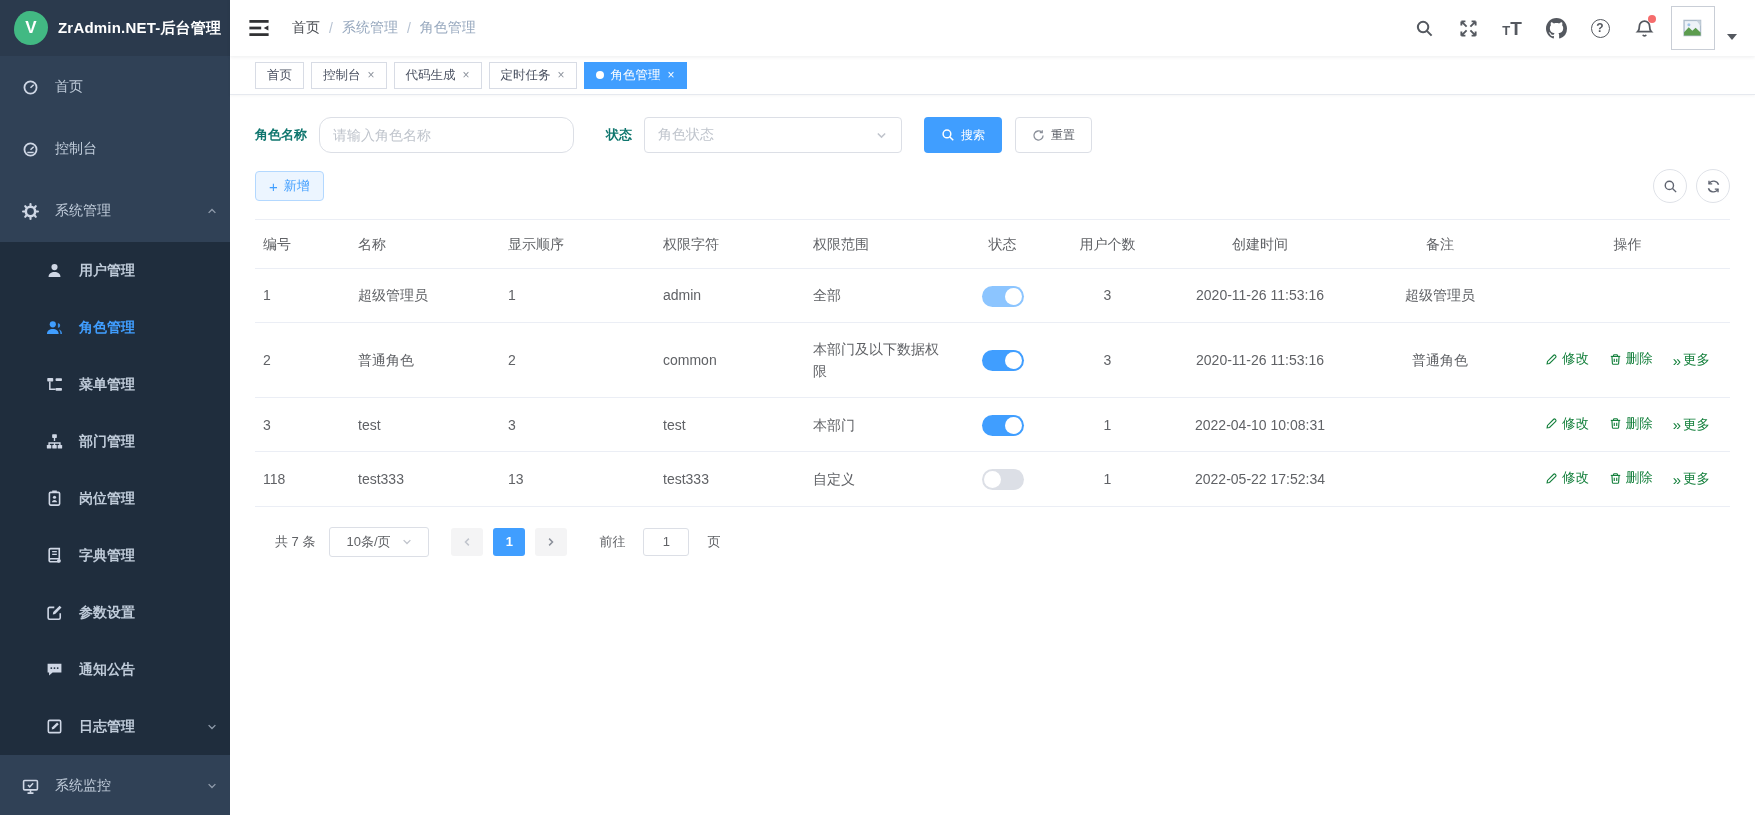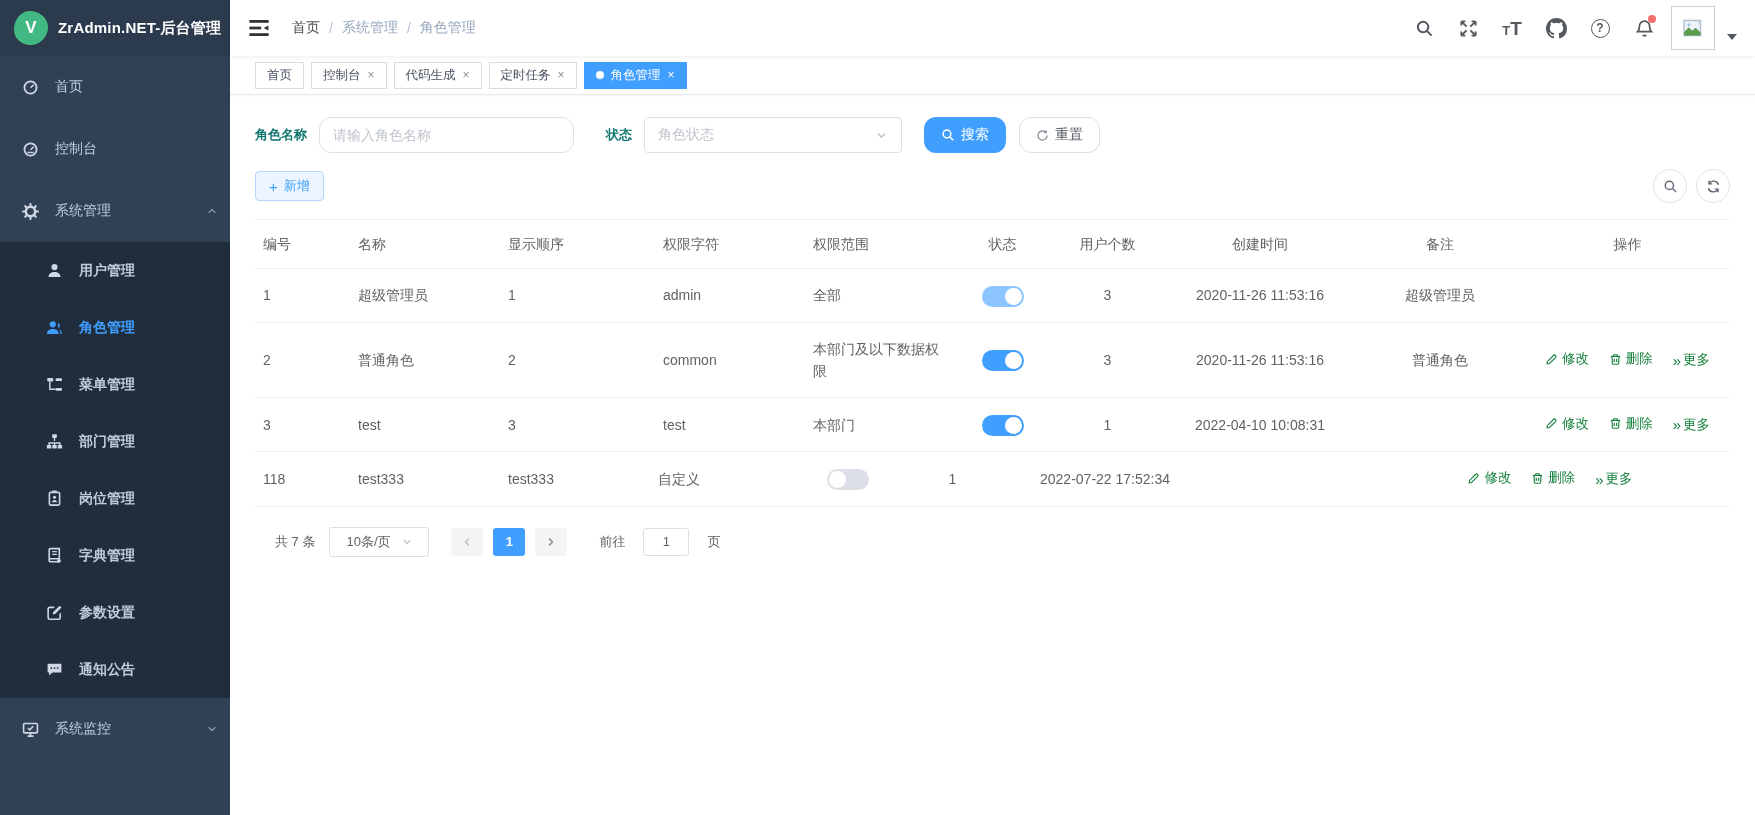--- a/index.html
+++ b/index.html
@@ -55,21 +55,21 @@
   .content { flex:1; background:#fff; padding:20px 25px 0 25px; }
 
   .filter-row { display:flex; align-items:center; margin-top:2px; }
   .filter-label { font-size:13px; font-weight:bold; color:#0f766e; margin-right:12px; white-space:nowrap; }
   .text-input { width:255px; height:36px; border:1px solid #dcdfe6; border-radius:12px; padding:0 13px; font-size:14px; color:#606266; outline:none; font-family:inherit; }
   .text-input::placeholder { color:#bfc4cc; }
   .fake-select { width:258px; height:36px; border:1px solid #dcdfe6; border-radius:4px; padding:0 13px; display:flex; align-items:center; justify-content:space-between; cursor:pointer; margin-right:22px; }
   .fake-select .sel-text { font-size:14px; color:#bfc4cc; }
   .fake-select .sel-caret { width:13px; height:13px; color:#c0c4cc; }
   .gap30 { width:32px; }
-  .btn { height:36px; border-radius:12px; font-size:14px; display:inline-flex; align-items:center; justify-content:center; cursor:pointer; border:1px solid transparent; font-family:inherit; }
+  .btn { height:36px; border-radius:4px; font-size:12px; display:inline-flex; align-items:center; justify-content:center; cursor:pointer; border:1px solid transparent; font-family:inherit; }
   .btn-primary { background:#409eff; color:#fff; padding:0 16px; }
   .btn-primary .b-icon { width:14px; height:14px; margin-right:6px; color:#fff; }
   .btn-plain { background:#fff; border-color:#dcdfe6; color:#5a5e66; padding:0 16px; margin-left:13px; }
   .btn-plain .b-icon { width:13px; height:13px; margin-right:6px; color:#8a8f99; }
 
   .toolbar-row { display:flex; align-items:center; margin-top:16px; }
   .btn-add { height:30px; background:#ecf5ff; border:1px solid #b3d8ff; color:#409eff; border-radius:4px; font-size:13px; padding:0 13px; display:inline-flex; align-items:center; cursor:pointer; }
   .btn-add .plus { font-size:15px; margin-right:6px; line-height:1; }
   .circle-btns { margin-left:auto; display:flex; gap:9px; }
   .circle-btn { width:34px; height:34px; border-radius:50%; border:1px solid #dfe2e8; background:#fff; display:flex; align-items:center; justify-content:center; color:#5f6470; cursor:pointer; }
@@ -226,20 +226,30 @@
       <div class="menu-item">
         <svg class="mi-icon" viewBox="0 0 16 16" fill="currentColor">
             <path d="M1.5 2.5h13v8.4H6.2l-3.3 2.8v-2.8H1.5z"></path>
             <g fill="#1f2d3d">
               <circle cx="5" cy="6.7" r=".9"></circle>
               <circle cx="8" cy="6.7" r=".9"></circle>
               <circle cx="11" cy="6.7" r=".9"></circle>
             </g>
           </svg>
         <span class="mi-label">通知公告</span>
+      </div>
+      <div class="menu-item">
+        <svg class="mi-icon" viewBox="0 0 16 16" fill="none" stroke="currentColor" stroke-width="1.5">
+            <rect x="2.2" y="2.2" width="11.6" height="11.6" rx="1.3"></rect>
+            <path d="M5.4 10.8l.4-2 4.6-4.6 1.6 1.6-4.6 4.6z" fill="currentColor" stroke="none"></path>
+          </svg>
+        <span class="mi-label">日志管理</span>
+        <svg class="mi-caret" viewBox="0 0 16 16" fill="none" stroke="currentColor" stroke-width="1.8">
+            <path d="M3.5 5.5 8 10l4.5-4.5"></path>
+          </svg>
       </div>
     </div>
 
     <div class="menu-item">
       <svg class="mi-icon" viewBox="0 0 16 16" fill="none" stroke="currentColor" stroke-width="1.5">
           <rect x="1.5" y="2.4" width="13" height="8.8" rx="1"></rect>
           <path d="M5.6 6.6 7.3 8.3 10.5 5" stroke-width="1.4"></path>
           <path d="M8 11.2v2.2M5.2 14.2h5.6"></path>
         </svg>
       <span class="mi-label">系统监控</span>
@@ -474,25 +484,26 @@
           <a class="act act-more">
             <span class="chev">»</span>
             <span class="lbl">更多</span>
           </a>
         </div>
       </div>
 
       <div class="tr">
         <div class="td c-id">118</div>
         <div class="td c-name">test333</div>
+        <div class="td c-order">13</div>
         <div class="td c-perm">test333</div>
         <div class="td c-scope">自定义</div>
         <div class="td c-status"><span class="switch sw-off"></span></div>
         <div class="td c-users">1</div>
-        <div class="td c-created">2022-07-22 17:52:34</div>
+        <div class="td c-created">2022-05-22 17:52:34</div>
         <div class="td c-remark"></div>
         <div class="td c-actions">
           <a class="act act-edit">
             <svg viewBox="0 0 16 16" fill="none" stroke="currentColor" stroke-width="1.4">
                   <path d="M2.6 13.4l.5-3 7.6-7.6a1.3 1.3 0 0 1 1.8 0l.7.7a1.3 1.3 0 0 1 0 1.8l-7.6 7.6z"></path>
                 </svg>
             <span class="lbl">修改</span>
           </a>
           <a class="act act-del">
             <svg viewBox="0 0 16 16" fill="none" stroke="currentColor" stroke-width="1.4">

